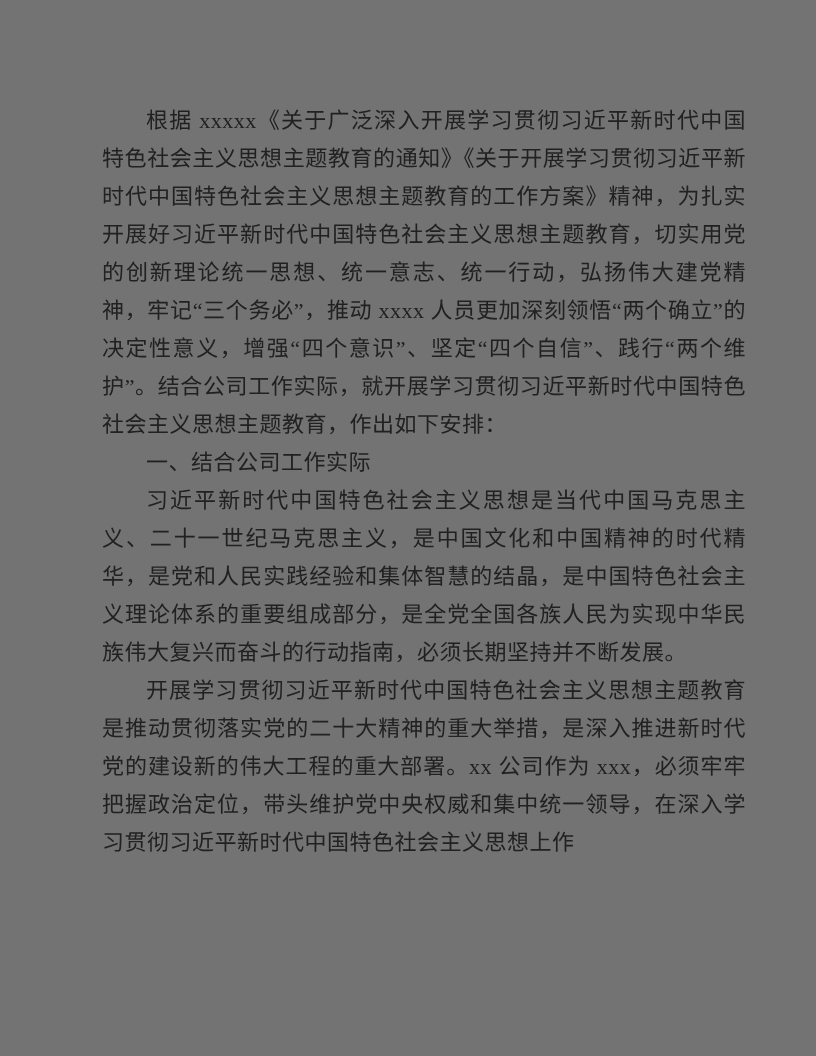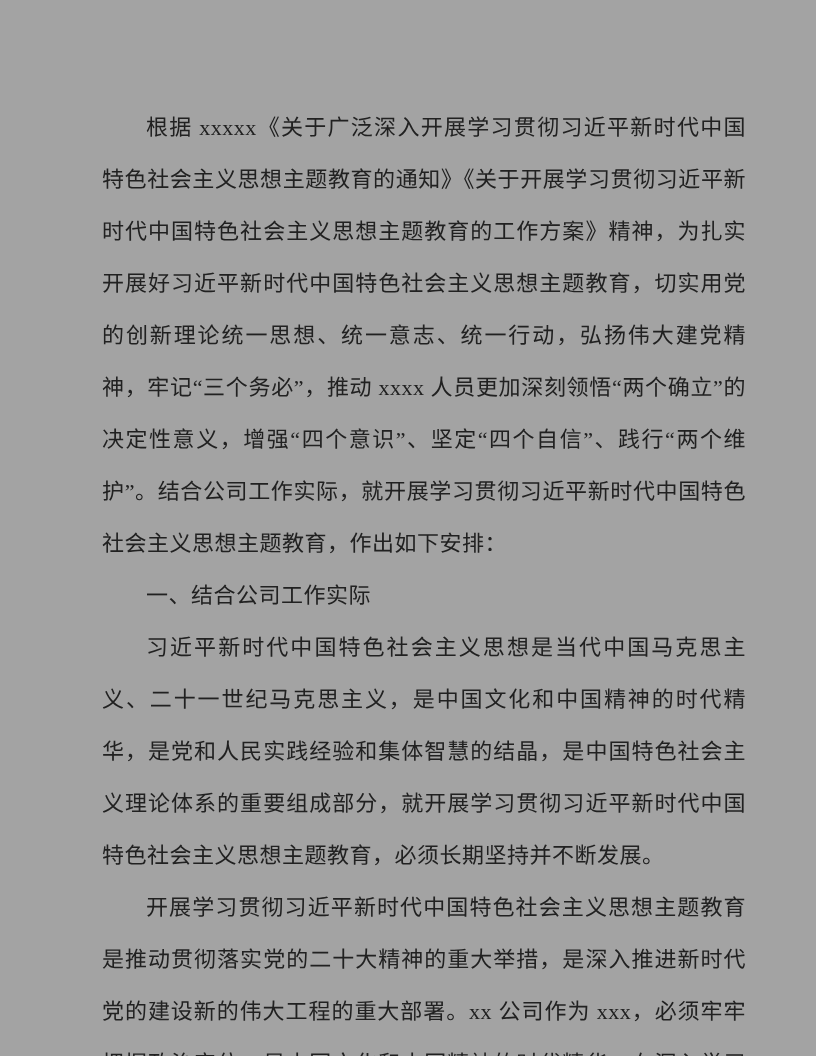--- a/index.html
+++ b/index.html
@@ -7,25 +7,25 @@
     padding: 0;
     background: #ffffff;
   }
   .page {
     position: relative;
     width: 816px;
     height: 1056px;
     box-sizing: border-box;
     margin: 0;
     padding: 102px 70px 0 102px;
-    background: #a3a3a3;
+    background: #737373;
     color: #212121;
     font-family: "Liberation Serif", "DejaVu Serif", serif;
     font-size: 22px;
-    line-height: 52px;
+    line-height: 38px;
     overflow: hidden;
   }
   .para {
     margin: 0;
     padding: 0;
     text-indent: 2em;
     text-align: justify;
     text-justify: inter-character;
     letter-spacing: 0.5px;
     font-weight: 400;
@@ -33,15 +33,15 @@
   .heading {
     font-weight: 400; 
   }
 </style>
 </head>
 <body>
 
 <div class="page">
   <p class="para">根据 xxxxx《关于广泛深入开展学习贯彻习近平新时代中国特色社会主义思想主题教育的通知》《关于开展学习贯彻习近平新时代中国特色社会主义思想主题教育的工作方案》精神，为扎实开展好习近平新时代中国特色社会主义思想主题教育，切实用党的创新理论统一思想、统一意志、统一行动，弘扬伟大建党精神，牢记“三个务必”，推动 xxxx 人员更加深刻领悟“两个确立”的决定性意义，增强“四个意识”、坚定“四个自信”、践行“两个维护”。结合公司工作实际，就开展学习贯彻习近平新时代中国特色社会主义思想主题教育，作出如下安排：</p>
   <p class="para heading">一、结合公司工作实际</p>
-  <p class="para">习近平新时代中国特色社会主义思想是当代中国马克思主义、二十一世纪马克思主义，是中国文化和中国精神的时代精华，是党和人民实践经验和集体智慧的结晶，是中国特色社会主义理论体系的重要组成部分，就开展学习贯彻习近平新时代中国特色社会主义思想主题教育，必须长期坚持并不断发展。</p>
-  <p class="para">开展学习贯彻习近平新时代中国特色社会主义思想主题教育是推动贯彻落实党的二十大精神的重大举措，是深入推进新时代党的建设新的伟大工程的重大部署。xx 公司作为 xxx，必须牢牢把握政治定位，是中国文化和中国精神的时代精华，在深入学习贯彻习近平新时代中国特色社会主义思想上作</p>
+  <p class="para">习近平新时代中国特色社会主义思想是当代中国马克思主义、二十一世纪马克思主义，是中国文化和中国精神的时代精华，是党和人民实践经验和集体智慧的结晶，是中国特色社会主义理论体系的重要组成部分，是全党全国各族人民为实现中华民族伟大复兴而奋斗的行动指南，必须长期坚持并不断发展。</p>
+  <p class="para">开展学习贯彻习近平新时代中国特色社会主义思想主题教育是推动贯彻落实党的二十大精神的重大举措，是深入推进新时代党的建设新的伟大工程的重大部署。xx 公司作为 xxx，必须牢牢把握政治定位，带头维护党中央权威和集中统一领导，在深入学习贯彻习近平新时代中国特色社会主义思想上作</p>
 </div>
 
 </body></html>

